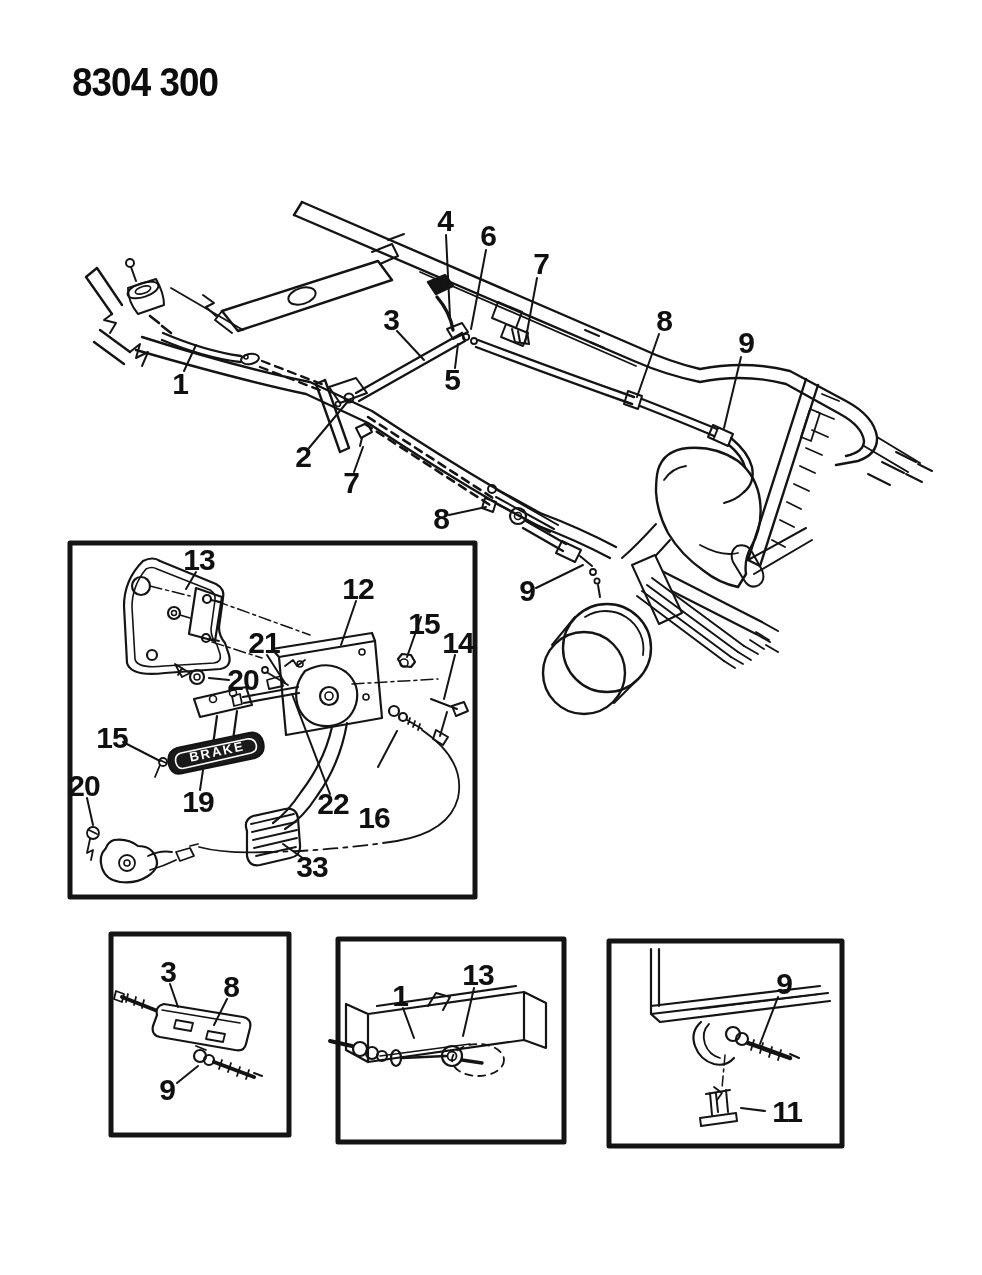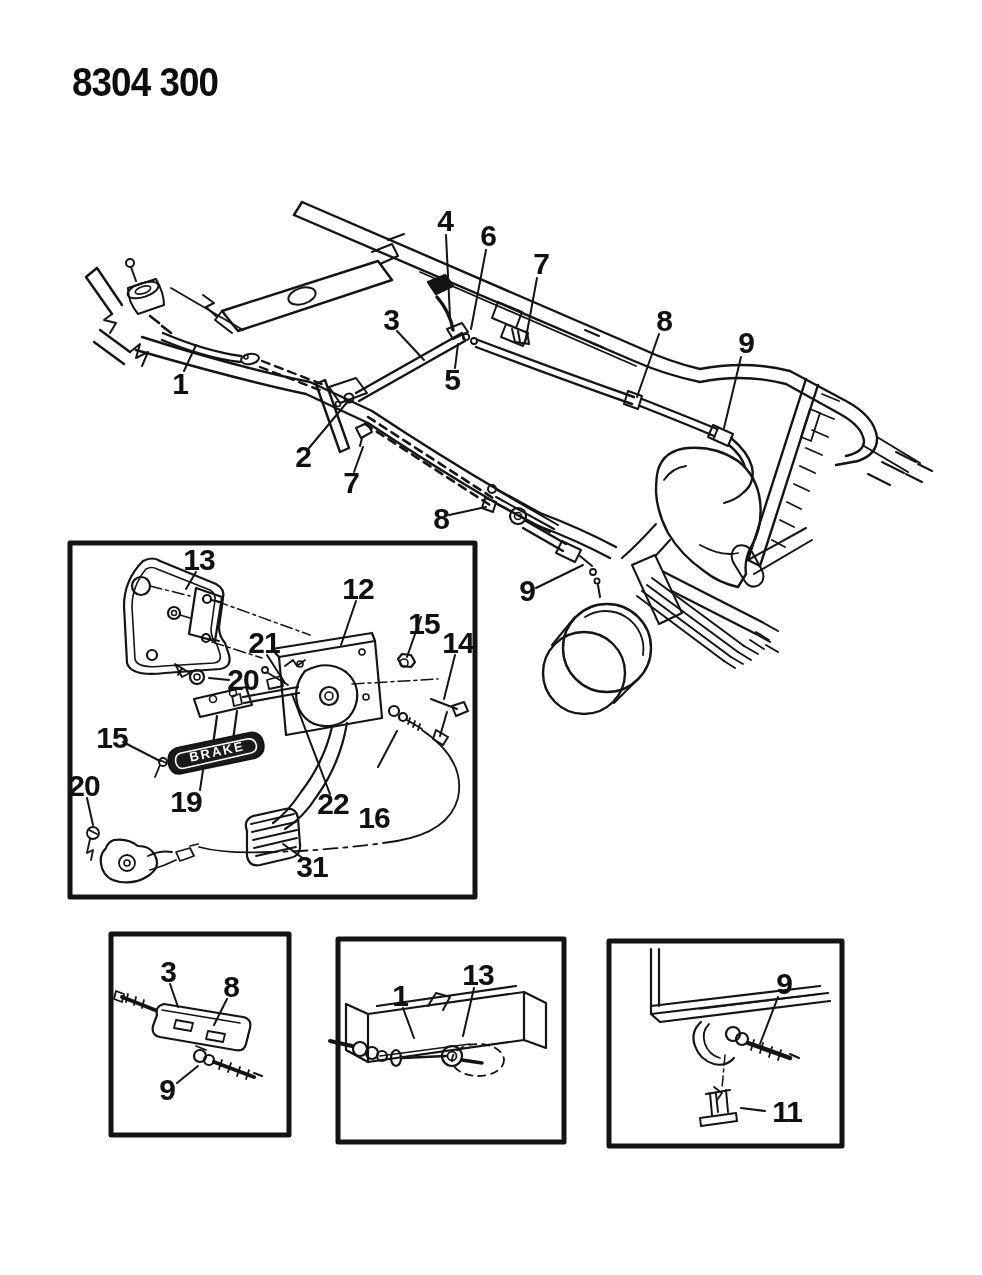--- a/index.html
+++ b/index.html
@@ -319,24 +319,24 @@
 <div class="callout" style="left:527px;top:591px">9</div>
 
 <div class="callout" style="left:199px;top:560px">13</div>
 <div class="callout" style="left:358px;top:589px">12</div>
 <div class="callout" style="left:424px;top:624px">15</div>
 <div class="callout" style="left:458px;top:643px">14</div>
 <div class="callout" style="left:264px;top:643px">21</div>
 <div class="callout" style="left:243px;top:680px">20</div>
 <div class="callout" style="left:112px;top:738px">15</div>
 <div class="callout" style="left:84px;top:786px">20</div>
-<div class="callout" style="left:186px;top:802px">19</div>
+<div class="callout" style="left:198px;top:802px">19</div>
 <div class="callout" style="left:374px;top:818px">16</div>
 <div class="callout" style="left:333px;top:804px">22</div>
-<div class="callout" style="left:312px;top:867px">31</div>
+<div class="callout" style="left:312px;top:867px">33</div>
 
 <div class="callout" style="left:168px;top:972px">3</div>
 <div class="callout" style="left:231px;top:987px">8</div>
 <div class="callout" style="left:167px;top:1090px">9</div>
 
 <div class="callout" style="left:400px;top:996px">1</div>
 <div class="callout" style="left:478px;top:975px">13</div>
 
 <div class="callout" style="left:784px;top:984px">9</div>
 <div class="callout" style="left:787px;top:1112px">11</div>

